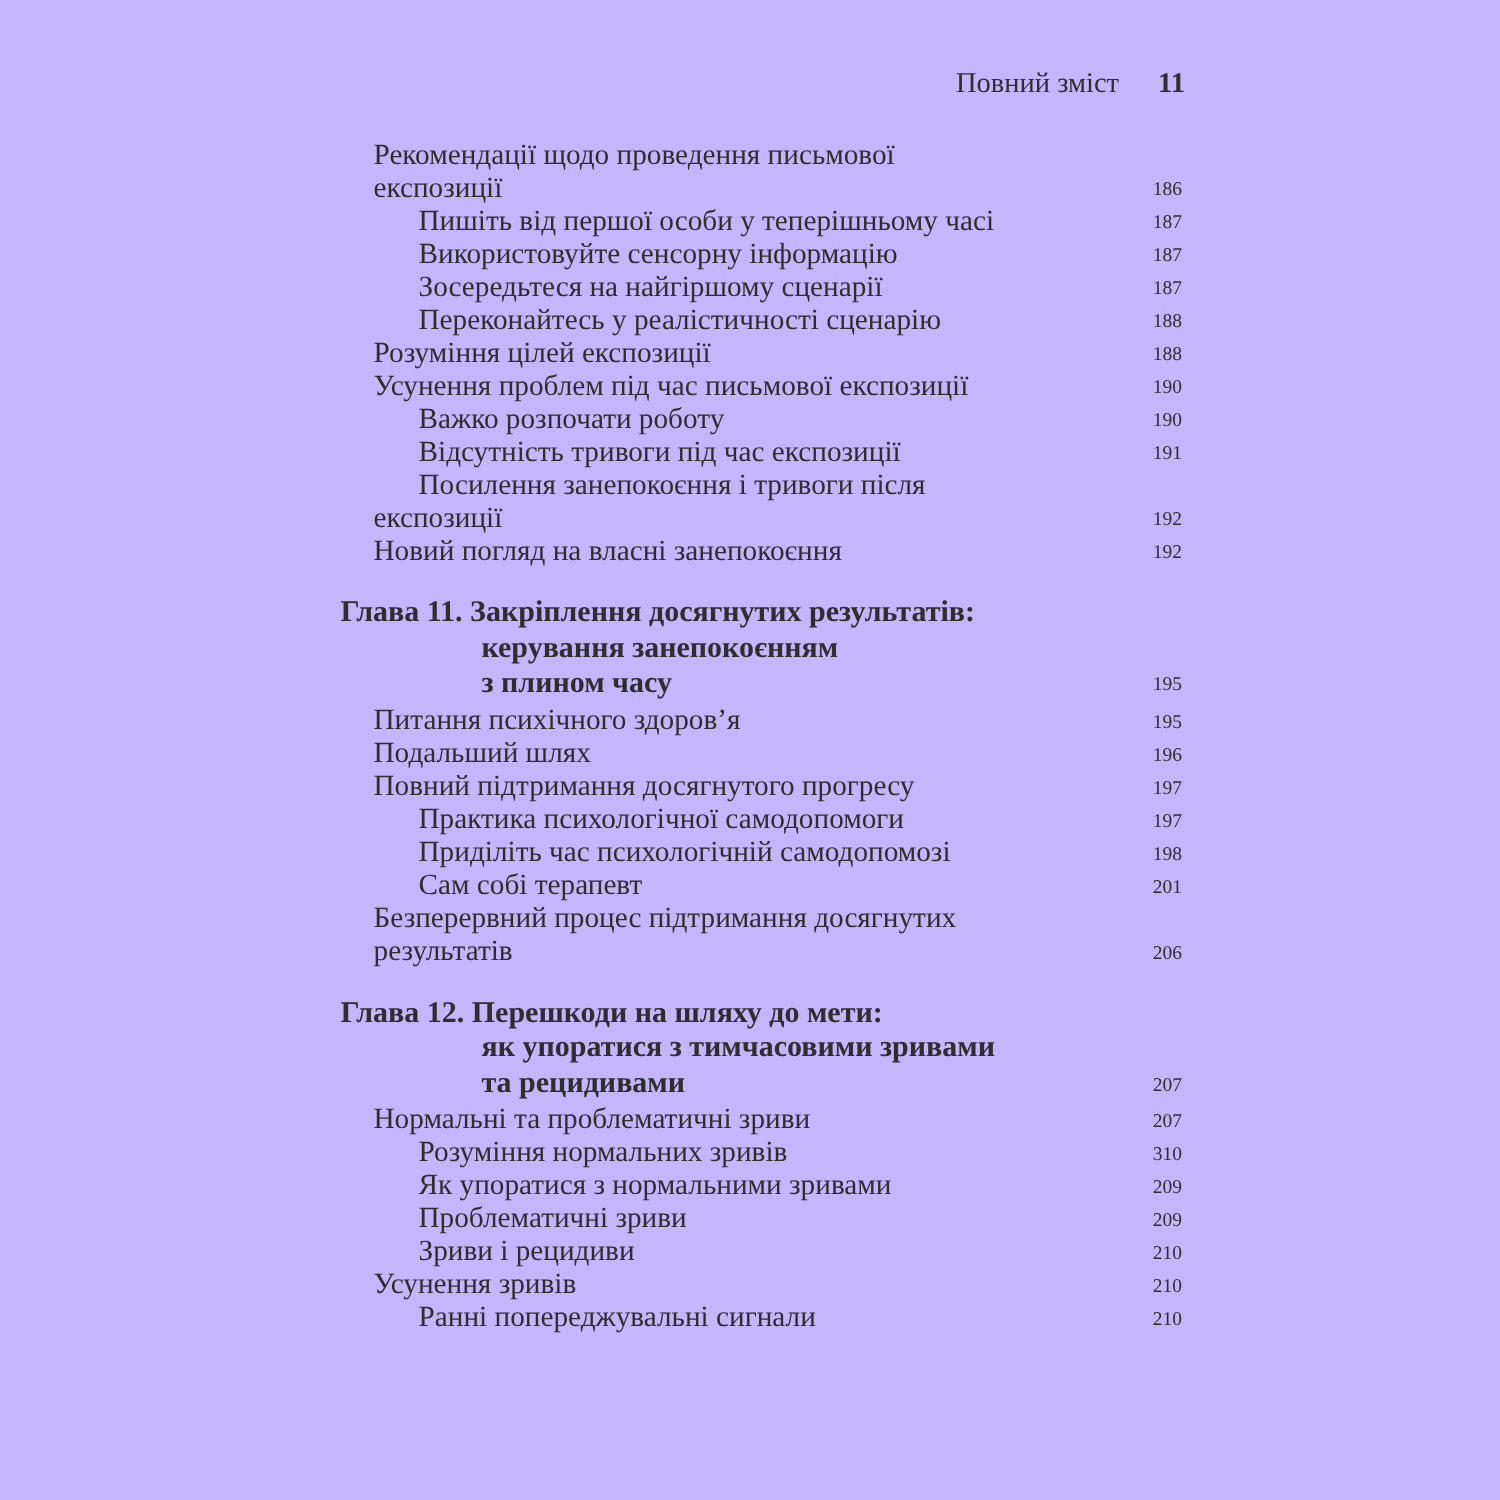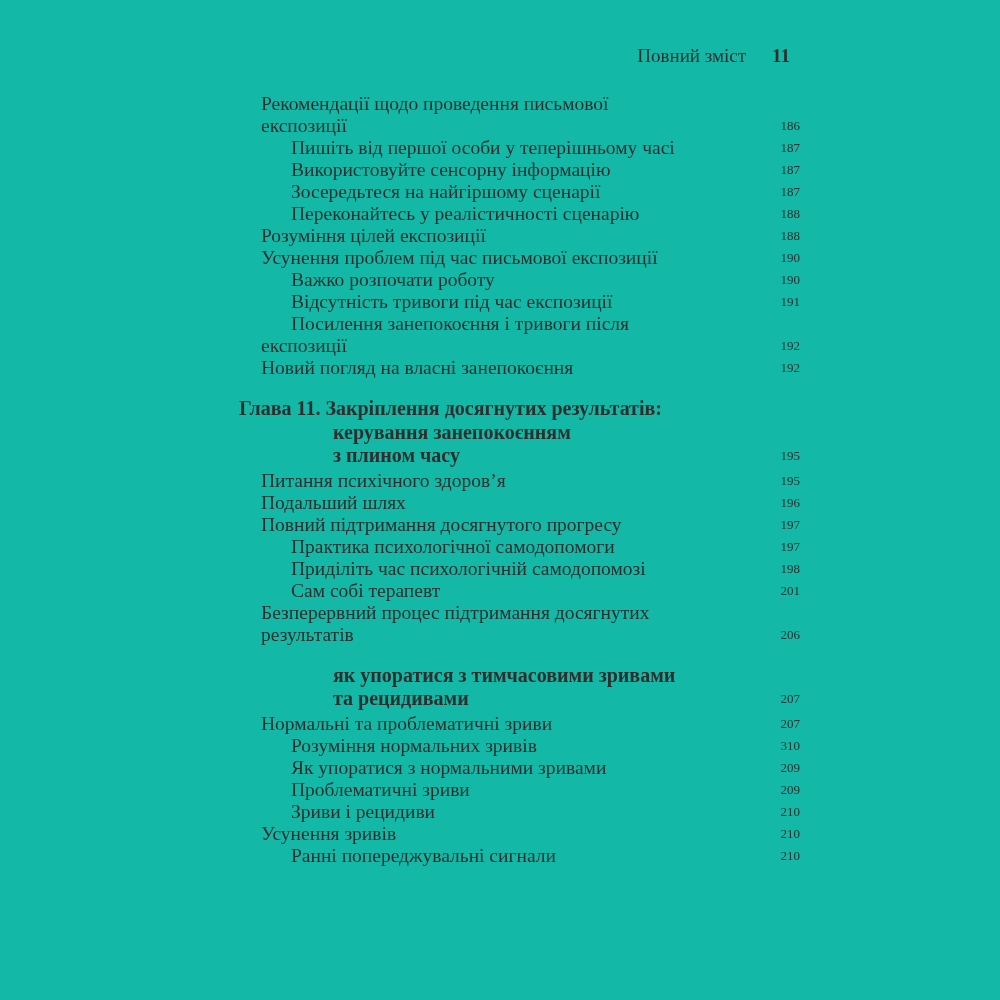--- a/index.html
+++ b/index.html
@@ -1,40 +1,39 @@
 <!DOCTYPE html>
 <html><head>
 <meta charset="utf-8">
 <style>
   html,body{margin:0;padding:0;background:#ffffff;}
   .page{
     position:relative;
     width:1000px;height:1000px;
-    background:#14b8a6;
+    background:#c4b5fd;
     font-family:"Liberation Serif","DejaVu Serif",serif;
     color:#2e2e2e;
     overflow:hidden;
   }
   .running-head{
     position:absolute;
     top:45px;left:0;
     width:790px;
     display:flex;
     justify-content:flex-end;
     align-items:baseline;
     gap:26px;
     font-size:19px;
   }
   .running-head .pagenum{font-weight:600;}
   .toc{
     position:absolute;
     left:227px;top:93px;
     width:561px;
     font-size:19.5px;
-    margin-left:12px;
   }
   .line{
     position:relative;
     line-height:22px;
     white-space:nowrap;
   }
   .line .num{
     position:absolute;
     right:0;
     font-weight:400;
@@ -117,20 +116,21 @@
         <div class="line lv2"><span>Приділіть час психологічній самодопомозі</span><span class="num">198</span></div>
       </div>
       <div class="entry">
         <div class="line lv2"><span>Сам собі терапевт</span><span class="num">201</span></div>
       </div>
       <div class="entry">
         <div class="line lv1"><span>Безперервний процес підтримання досягнутих</span></div>
         <div class="line contbody"><span>результатів</span><span class="num">206</span></div>
       </div>
       <div class="entry chapter">
+        <div class="line lvchapter"><span>Глава 12. Перешкоди на шляху до мети:</span></div>
         <div class="line contchapter"><span>як упоратися з тимчасовими зривами</span></div>
         <div class="line contchapter"><span>та рецидивами</span><span class="num">207</span></div>
       </div>
       <div class="entry">
         <div class="line lv1"><span>Нормальні та проблематичні зриви</span><span class="num">207</span></div>
       </div>
       <div class="entry">
         <div class="line lv2"><span>Розуміння нормальних зривів</span><span class="num">310</span></div>
       </div>
       <div class="entry">

